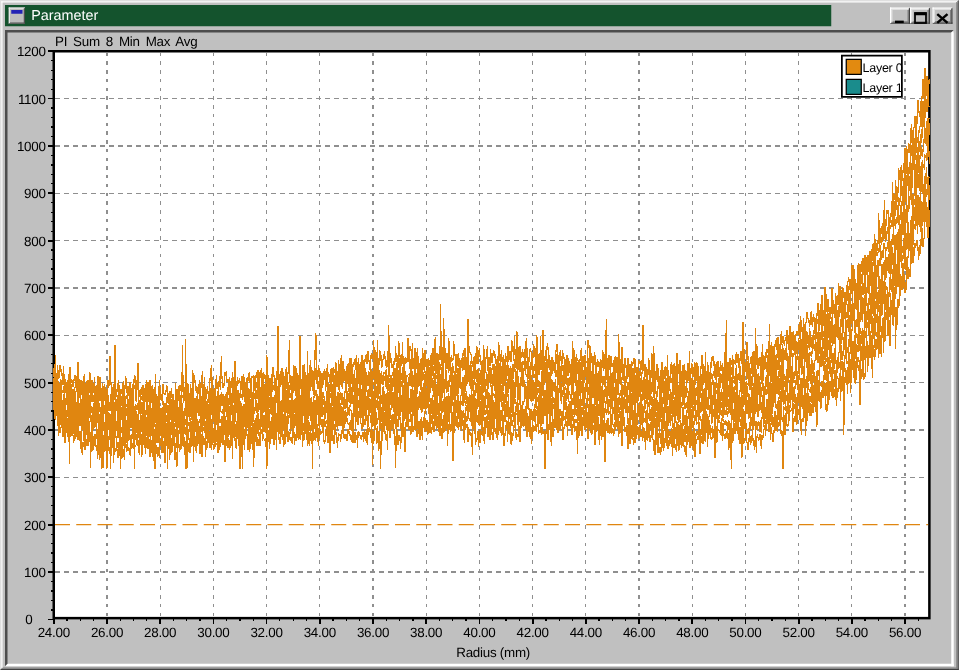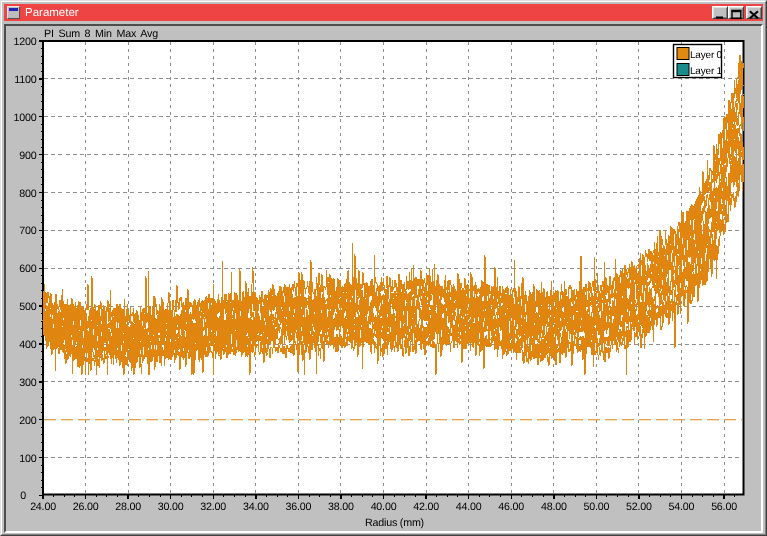--- a/index.html
+++ b/index.html
@@ -1,21 +1,21 @@
 <!DOCTYPE html>
 <html><head><meta charset="utf-8">
 <style>
 *{-webkit-font-smoothing:antialiased;text-rendering:geometricPrecision;}
 html,body{margin:0;padding:0;width:767px;height:536px;overflow:hidden;background:#c0c0c0;
 font-family:"Liberation Sans",sans-serif;-webkit-font-smoothing:antialiased;}
 .win{position:absolute;left:0;top:0;width:767px;height:536px;background:#c0c0c0;
 box-sizing:border-box;border:1px solid;border-color:#dfdfdf #404040 #404040 #dfdfdf;}
 .win2{position:absolute;left:1px;top:1px;right:1px;bottom:1px;
 border:1px solid;border-color:#fff #808080 #808080 #fff;}
-.titlebar{position:absolute;left:4px;top:4px;width:759px;height:17px;background:#ef4444;}
+.titlebar{position:absolute;left:4px;top:4px;width:661px;height:17px;background:#14532d;}
 .ticon{position:absolute;left:3px;top:2px;width:13px;height:13px;background:#bdbdbd;
 box-sizing:border-box;border:1px solid;border-color:#e6e6e6 #505050 #505050 #e6e6e6;}
 .ticon i{position:absolute;left:1px;top:1px;width:9px;height:3px;background:#2222b5;}
 .ttext{position:absolute;left:21px;top:2.5px;color:#fff;font-size:11.5px;letter-spacing:0px;}
 .btn{position:absolute;top:6px;width:16px;height:13px;background:#c0c0c0;box-sizing:border-box;
 border:1px solid;border-color:#fff #404040 #404040 #fff;box-shadow:inset 1px 1px 0 #dfdfdf, inset -1px -1px 0 #808080;}
 .panel{position:absolute;left:4px;top:24px;width:759px;height:509px;background:#c0c0c0;
 box-sizing:border-box;border-top:2px solid #4d4d4d;border-left:2px solid #4d4d4d;
 border-right:2px solid #fff;border-bottom:2px solid #fff;}
 svg text{font-family:"Liberation Sans",sans-serif;font-size:10.7px;letter-spacing:-0.2px;fill:#000;}

